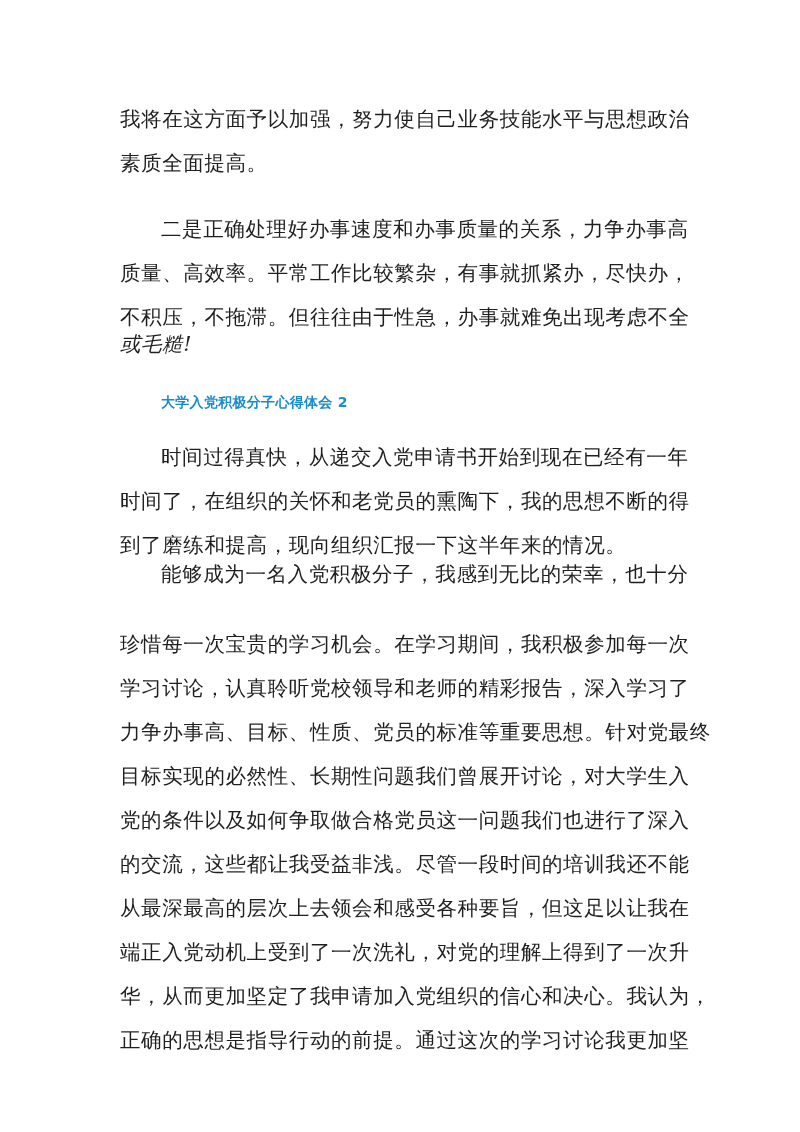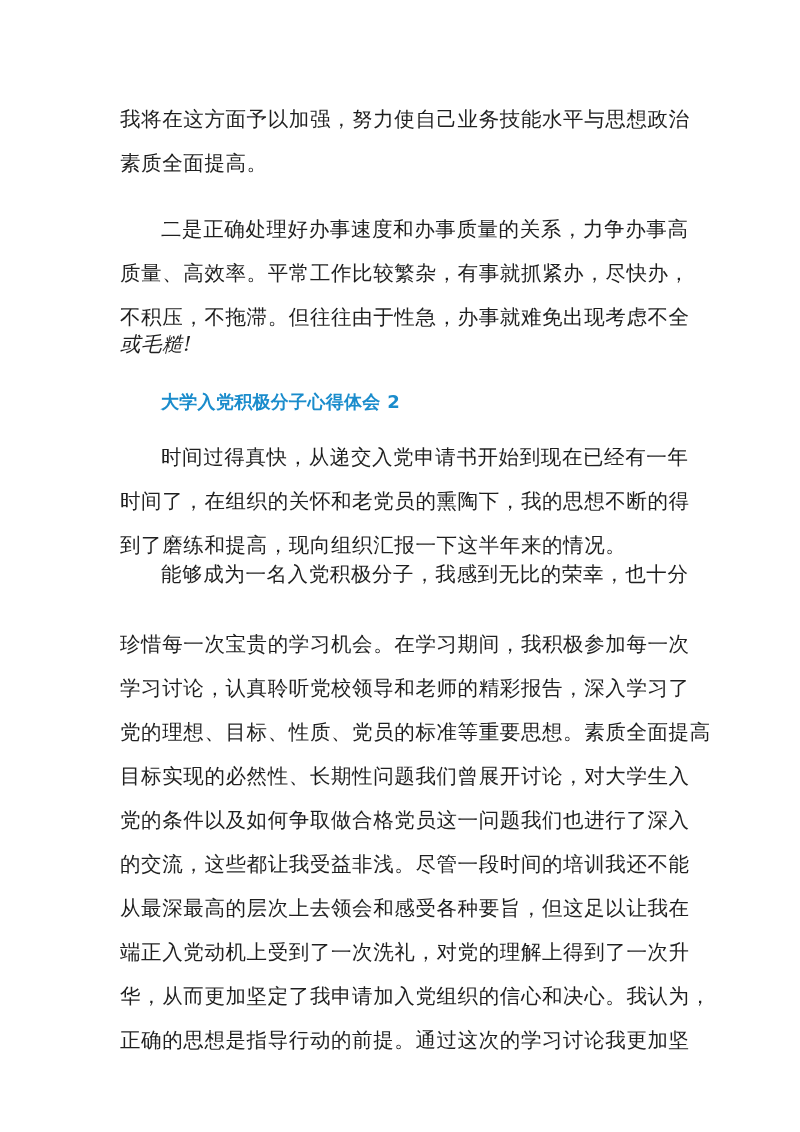--- a/index.html
+++ b/index.html
@@ -29,21 +29,21 @@
       line-height: 28px;
       white-space: nowrap;
       letter-spacing: 0.6px;
       color: #1f1f1f;
     }
     .indent { left: 161px; }
     .heading {
       position: absolute;
       left: 161px;
       font-family: "DejaVu Sans", "Liberation Sans", sans-serif;
-      font-size: 18px;
+      font-size: 14px;
       line-height: 28px;
       font-weight: bold;
       color: #1a8ccc;
       white-space: nowrap;
       letter-spacing: 0.3px;
     }
   </style>
 </head>
 <body>
 
@@ -59,21 +59,21 @@
 
   <div class="heading" style="top:388px;">大学入党积极分子心得体会 2</div>
 
   <div class="line indent" style="top:443px;">时间过得真快，从递交入党申请书开始到现在已经有一年</div>
   <div class="line" style="top:487px;">时间了，在组织的关怀和老党员的熏陶下，我的思想不断的得</div>
   <div class="line" style="top:531px;">到了磨练和提高，现向组织汇报一下这半年来的情况。</div>
 
   <div class="line indent" style="top:560px;">能够成为一名入党积极分子，我感到无比的荣幸，也十分</div>
   <div class="line" style="top:630px;">珍惜每一次宝贵的学习机会。在学习期间，我积极参加每一次</div>
   <div class="line" style="top:674px;">学习讨论，认真聆听党校领导和老师的精彩报告，深入学习了</div>
-  <div class="line" style="top:718px;">党的理想、目标、性质、党员的标准等重要思想。素质全面提高</div>
+  <div class="line" style="top:718px;">力争办事高、目标、性质、党员的标准等重要思想。针对党最终</div>
   <div class="line" style="top:762px;">目标实现的必然性、长期性问题我们曾展开讨论，对大学生入</div>
   <div class="line" style="top:806px;">党的条件以及如何争取做合格党员这一问题我们也进行了深入</div>
   <div class="line" style="top:850px;">的交流，这些都让我受益非浅。尽管一段时间的培训我还不能</div>
   <div class="line" style="top:894px;">从最深最高的层次上去领会和感受各种要旨，但这足以让我在</div>
   <div class="line" style="top:938px;text-align:center;">端正入党动机上受到了一次洗礼，对党的理解上得到了一次升</div>
   <div class="line" style="top:982px;">华，从而更加坚定了我申请加入党组织的信心和决心。我认为，</div>
   <div class="line" style="top:1026px;">正确的思想是指导行动的前提。通过这次的学习讨论我更加坚</div>
 
 </div>
 

